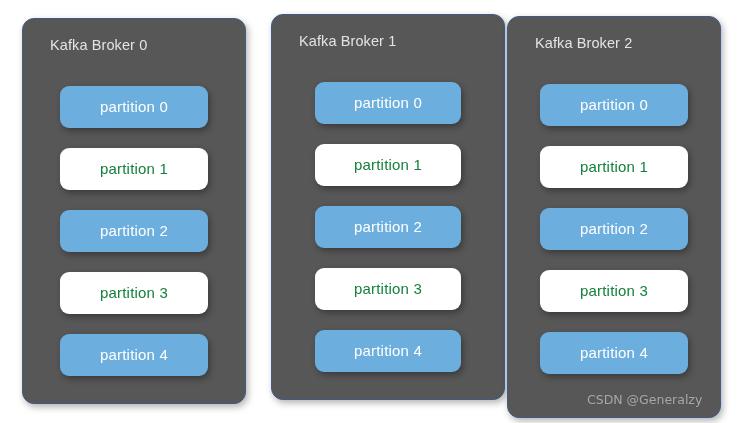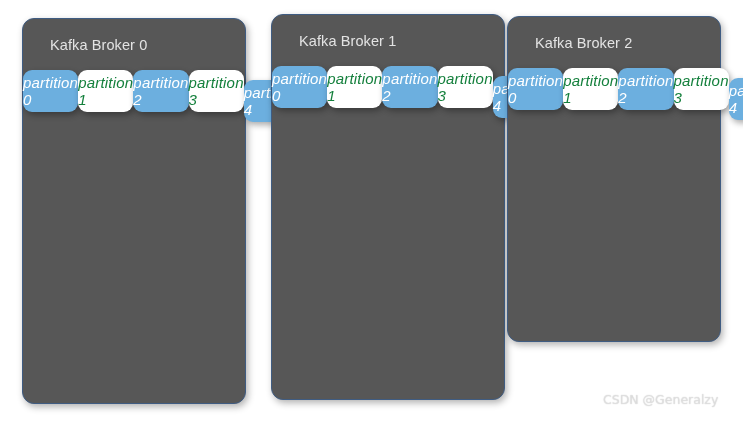--- a/index.html
+++ b/index.html
@@ -37,43 +37,43 @@
 
   .broker-card {
     box-sizing: border-box;
     background: #575757;
     border: 1px solid #3f5c82;
     border-radius: 12px;
     box-shadow: 2px 3px 7px rgba(0,0,0,0.30);
     display: flex;
     flex-direction: column;
     align-items: flex-start;
+    gap: 16px;
   }
 
   .broker-card.card-0 { position: absolute; left: 22px;  top: 18px; width: 224px; height: 386px; }
   .broker-card.card-1 { position: absolute; left: 271px; top: 14px; width: 234px; height: 386px; }
-  .broker-card.card-2 { position: absolute; left: 507px; top: 16px; width: 214px; height: 326px; }
+  .broker-card.card-2 { position: absolute; left: 507px; top: 16px; width: 214px; height: 402px; }
 
   .broker-title {
     align-self: flex-start;
     color: #e3e3e3;
     font-size: 14.5px;
     line-height: 1;
     letter-spacing: 0.1px;
     margin: 19px 0 0 27px;
     white-space: nowrap;
   }
 
   .partition-list {
     width: 100%;
     margin-top: 17px;
     display: flex;
-    flex-direction: row;
+    flex-direction: column;
     align-items: center;
-    font-style: italic;
   }
 
   .partition-box {
     box-sizing: border-box;
     width: 148px;
     height: 42px;
     margin-bottom: 20px;
     border-radius: 9px;
     display: flex;
     align-items: center;
@@ -91,21 +91,21 @@
     background: #6cafdf;
     color: #ffffff;
   }
   .partition-box.follower {
     background: #ffffff;
     color: #15803d;
   }
 
   .watermark {
     position: absolute;
-    right: 4px;
+    right: 20px;
     bottom: 6px;
     width: 140px;
     height: 26px;
     pointer-events: none;
     margin-top: 8px;
   }
   .watermark span {
     position: absolute;
     left: 0;
     white-space: nowrap;

